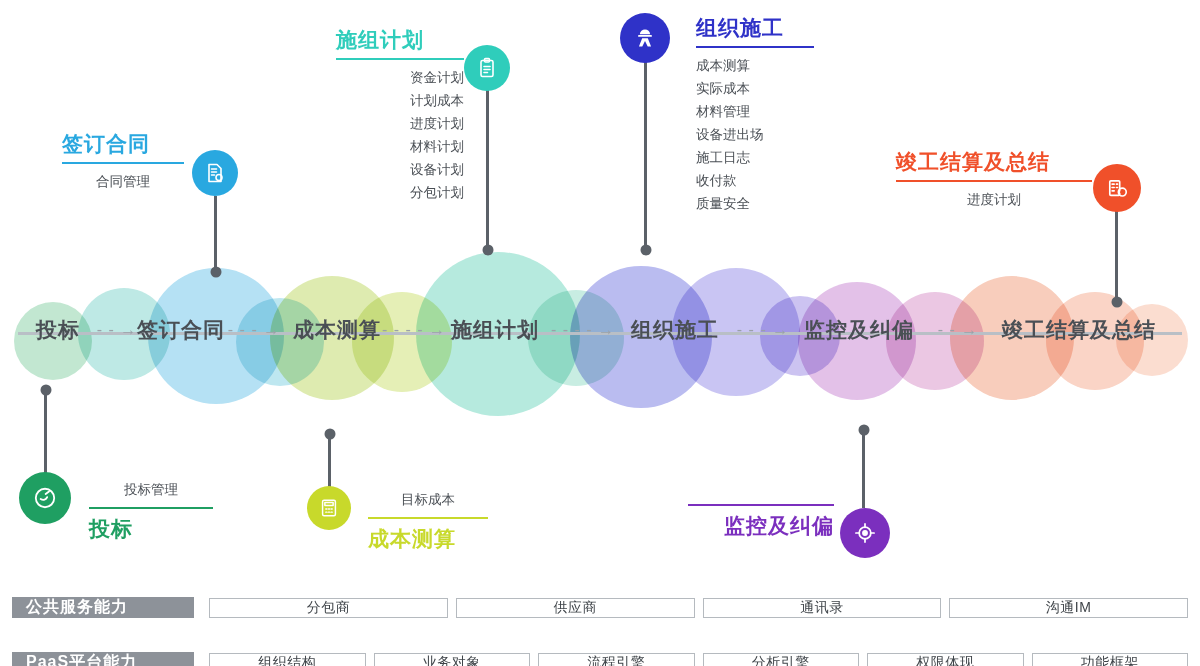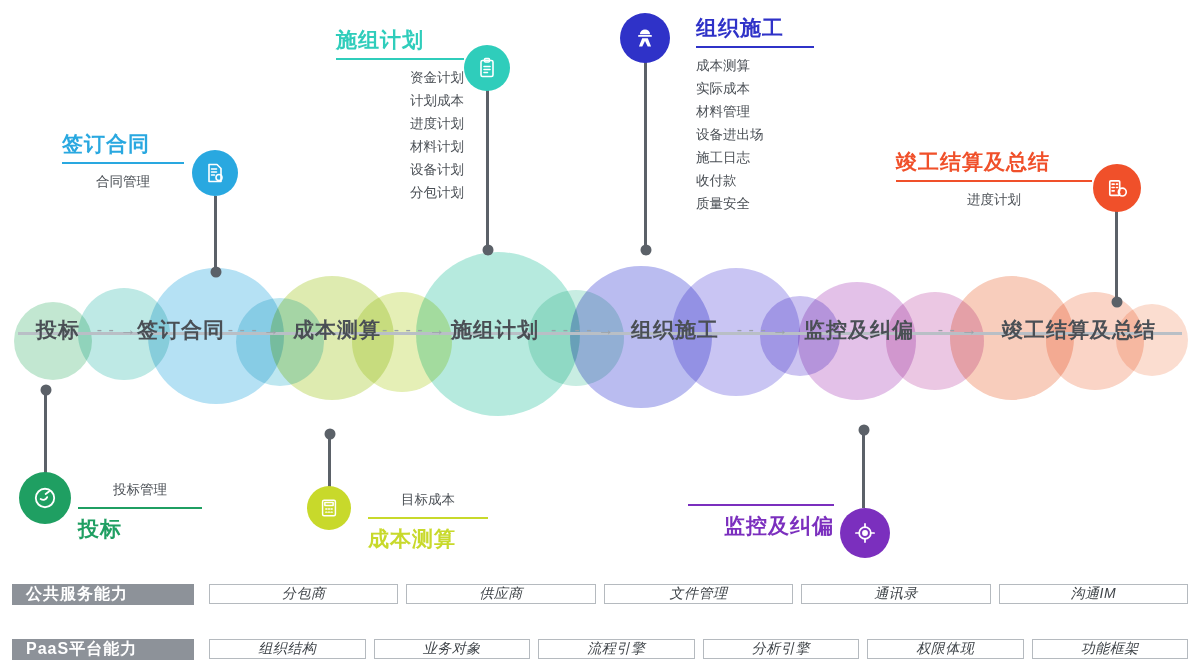--- a/index.html
+++ b/index.html
@@ -105,21 +105,21 @@
 
   
   .cap-section {
     position: absolute;
     left: 12px;
     top: 584px;
     width: 1176px;
   }
   .cap-row {
     display: flex;
-    align-items: flex-start;
+    align-items: center;
     height: 47px;
     margin-bottom: 8px;
     gap: 15px;
   }
   .cap-head {
     width: 182px;
     background: #8d9299;
     color: #ffffff;
     font-size: 16px;
     font-weight: bold;
@@ -127,21 +127,20 @@
     align-items: center;
     padding-left: 14px;
     box-sizing: border-box;
     letter-spacing: 1px;
   }
   .cap-cells {
     flex: 1;
     display: flex;
     gap: 8px;
     margin-left: 0;
-    font-style: italic;
   }
   .cap-cell {
     flex: 1;
     border: 1px solid #b5babf;
     color: #3f4449;
     font-size: 14px;
     display: flex;
     align-items: center;
     justify-content: center;
     background: #ffffff;
@@ -292,21 +291,21 @@
     <div class="sub">收付款</div>
     <div class="sub">质量安全</div>
   </div>
 
   <div class="callout" style="left:896px; top:148px; width:196px;">
     <div class="title" style="color:#f0502a;">竣工结算及总结</div>
     <div class="rule" style="background:#f0502a;"></div>
     <div class="sub center">进度计划</div>
   </div>
 
-  <div class="callout" style="left:78px; top:478px; width:124px;">
+  <div class="callout" style="left:89px; top:478px; width:124px;">
     <div class="sub center">投标管理</div>
     <div class="rule" style="background:#1f9f62; margin-top:6px;"></div>
     <div class="title" style="color:#1f9f62; margin-top:4px;">投标</div>
   </div>
 
   <div class="callout" style="left:368px; top:488px; width:120px;">
     <div class="sub center">目标成本</div>
     <div class="rule" style="background:#c8d92b; margin-top:6px;"></div>
     <div class="title" style="color:#c8d92b; margin-top:4px;">成本测算</div>
   </div>
@@ -316,21 +315,20 @@
     <div class="title" style="color:#7b2fbe; margin-top:4px; text-align:right;">监控及纠偏</div>
   </div>
 
   <div class="cap-section">
 
     <div class="cap-row">
       <div class="cap-head">公共服务能力</div>
       <div class="cap-cells">
         <div class="cap-cell">分包商</div>
         <div class="cap-cell">供应商</div>
-        <div class="cap-cell">文件管理</div>
         <div class="cap-cell">通讯录</div>
         <div class="cap-cell">沟通IM</div>
       </div>
     </div>
 
     <div class="cap-row">
       <div class="cap-head">PaaS平台能力</div>
       <div class="cap-cells">
         <div class="cap-cell">组织结构</div>
         <div class="cap-cell">业务对象</div>

